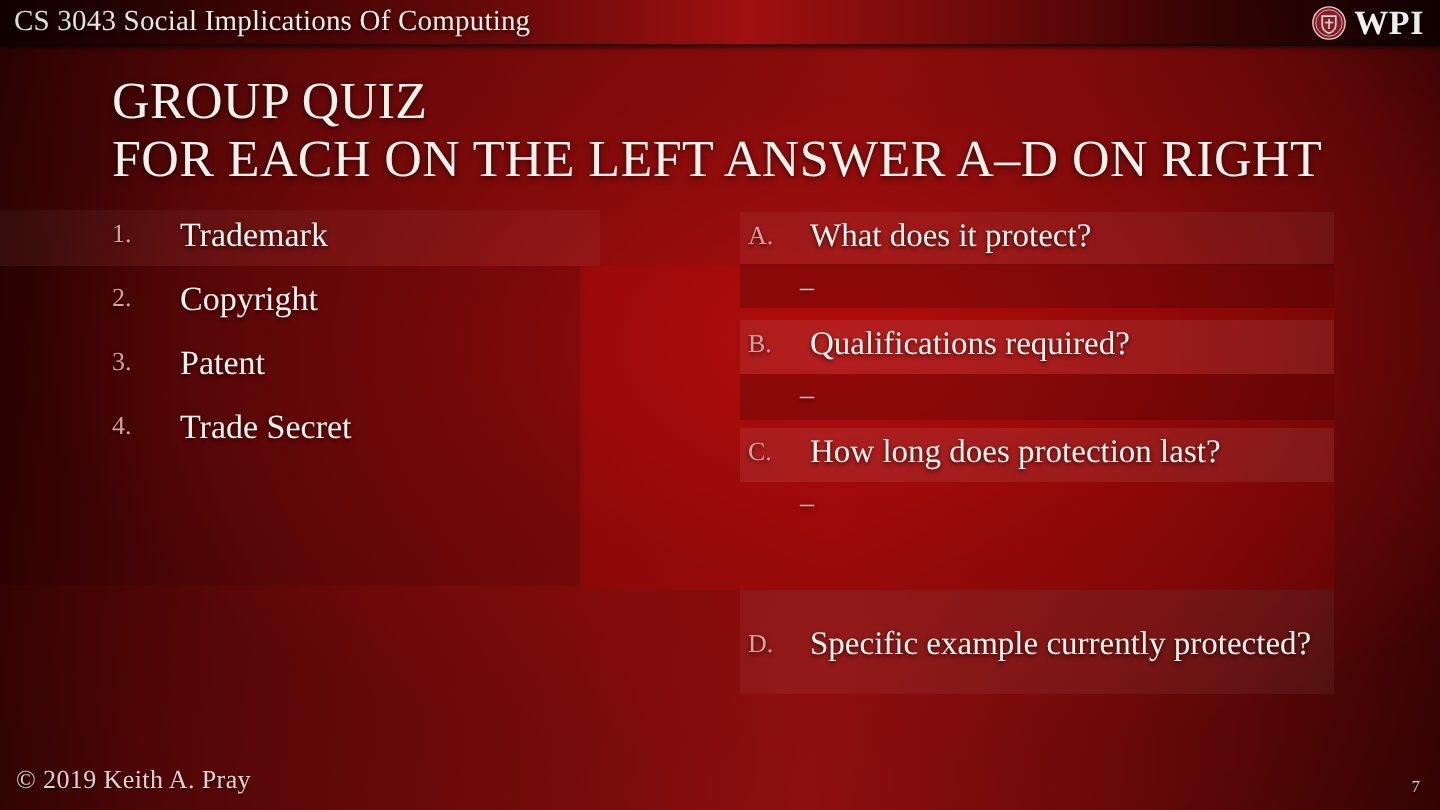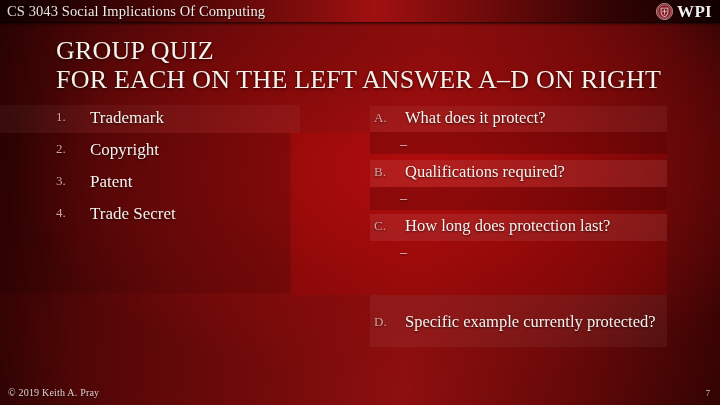--- a/index.html
+++ b/index.html
@@ -103,21 +103,21 @@
     color:#e7c9c9;font-size:14px;line-height:28px;
     text-shadow:0 1px 2px rgba(0,0,0,.6);
   }
   .ritem{height:24px;}
   #item-d{height:auto;}
   #item-d .body{line-height:21px;}
 
   
   #footer-copyright{
     position:absolute;left:8px;bottom:7px;
-    font-size:10px;color:#e2cfcf;letter-spacing:.2px;
+    font-size:13px;color:#e2cfcf;letter-spacing:.2px;
     text-shadow:0 1px 1px rgba(0,0,0,.7);
   }
   #footer-pagenum{
     position:absolute;right:10px;bottom:7px;
     font-size:8.5px;color:#e2cfcf;
     text-shadow:0 1px 1px rgba(0,0,0,.7);
   }
 </style>
 </head>
 <body>

